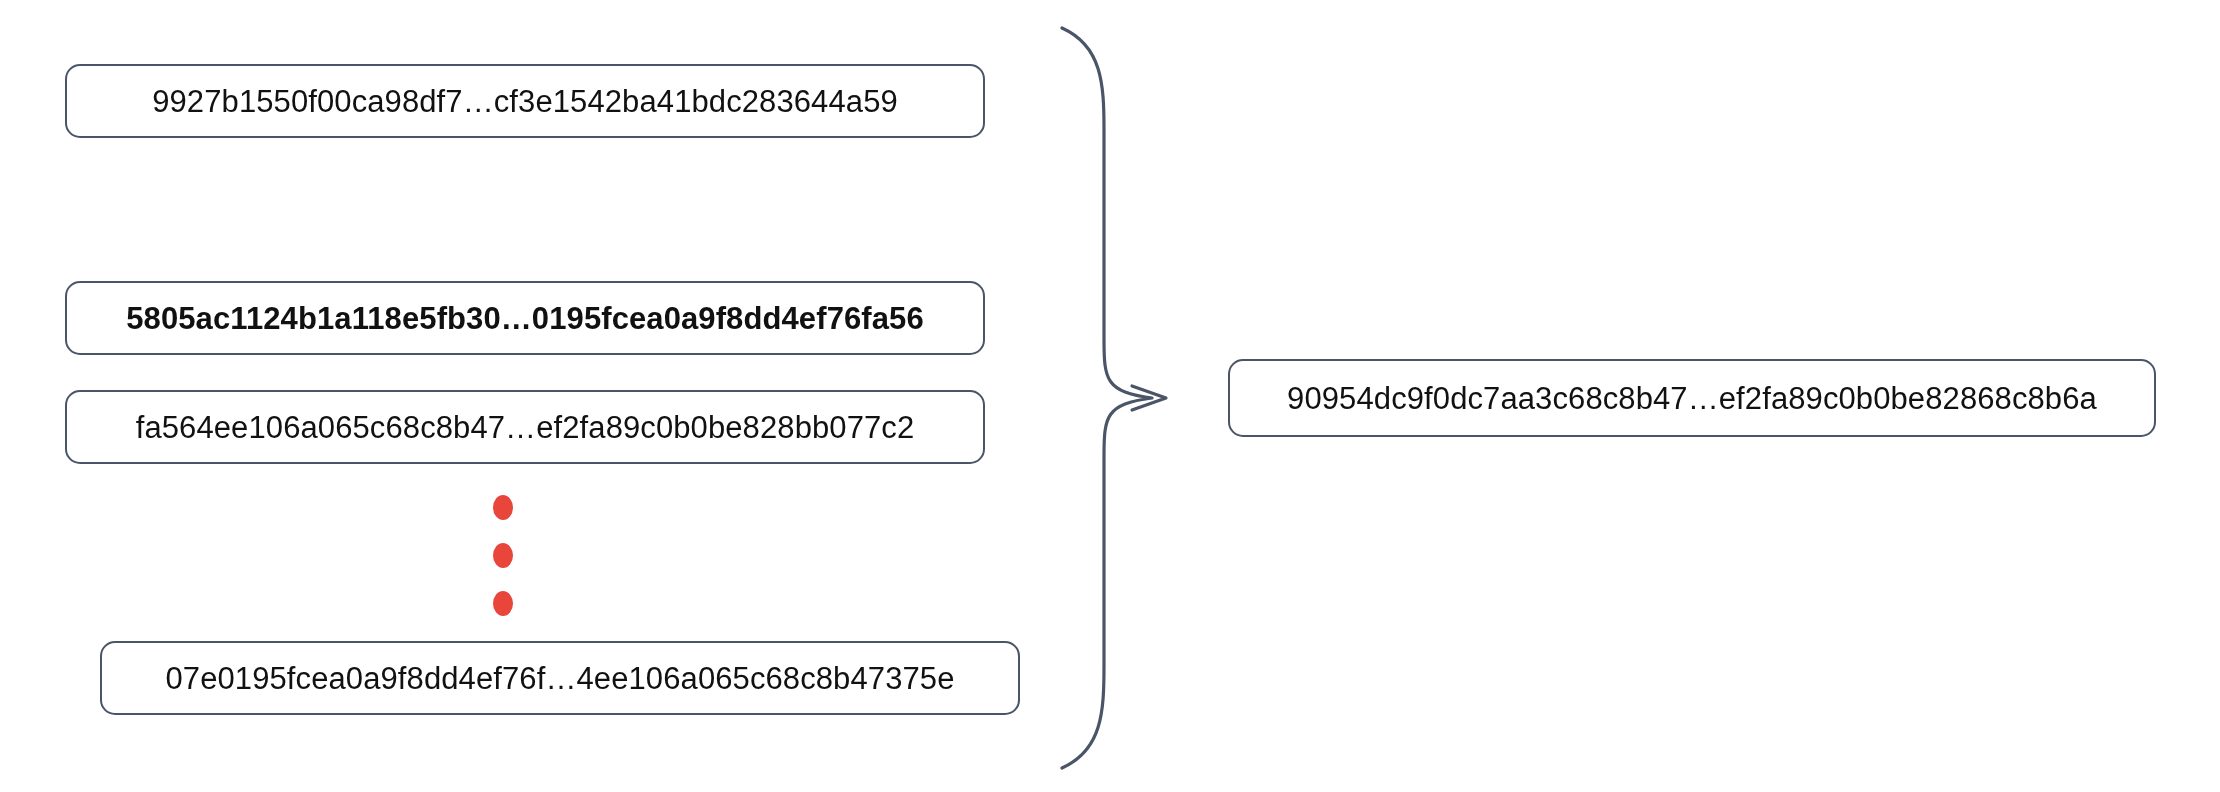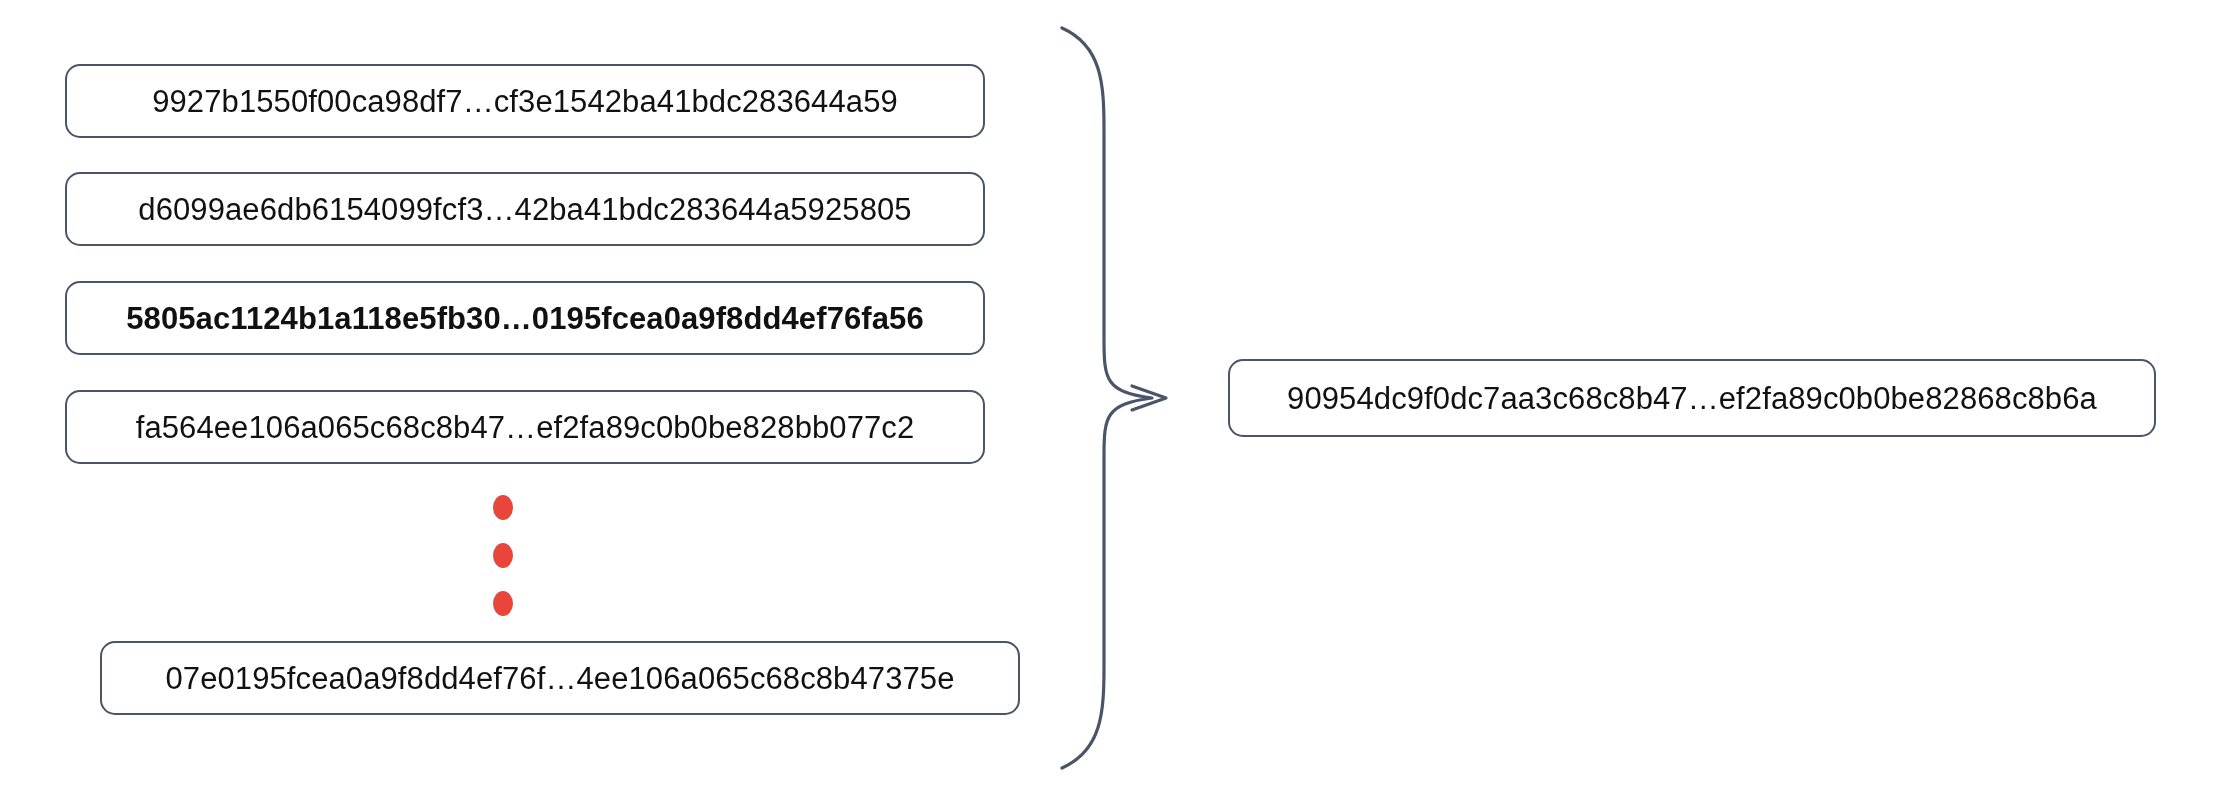--- a/index.html
+++ b/index.html
@@ -75,23 +75,20 @@
 </style>
 </head>
 <body>
 
 <div id="canvas">
 
   <div class="hash-box left-box" style="top:64px;">
     <span class="hash-text">9927b1550f00ca98df7…cf3e1542ba41bdc283644a59</span>
   </div>
 
-  <div class="hash-box left-box" style="top:172px;">
-    <span class="hash-text">d6099ae6db6154099fcf3…42ba41bdc283644a5925805</span>
-  </div>
 
   <div class="hash-box left-box" style="top:281px;font-weight:bold;">
     <span class="hash-text">5805ac1124b1a118e5fb30…0195fcea0a9f8dd4ef76fa56</span>
   </div>
 
   <div class="hash-box left-box" style="top:390px;">
     <span class="hash-text">fa564ee106a065c68c8b47…ef2fa89c0b0be828bb077c2</span>
   </div>
 
   <div class="dots-group">

